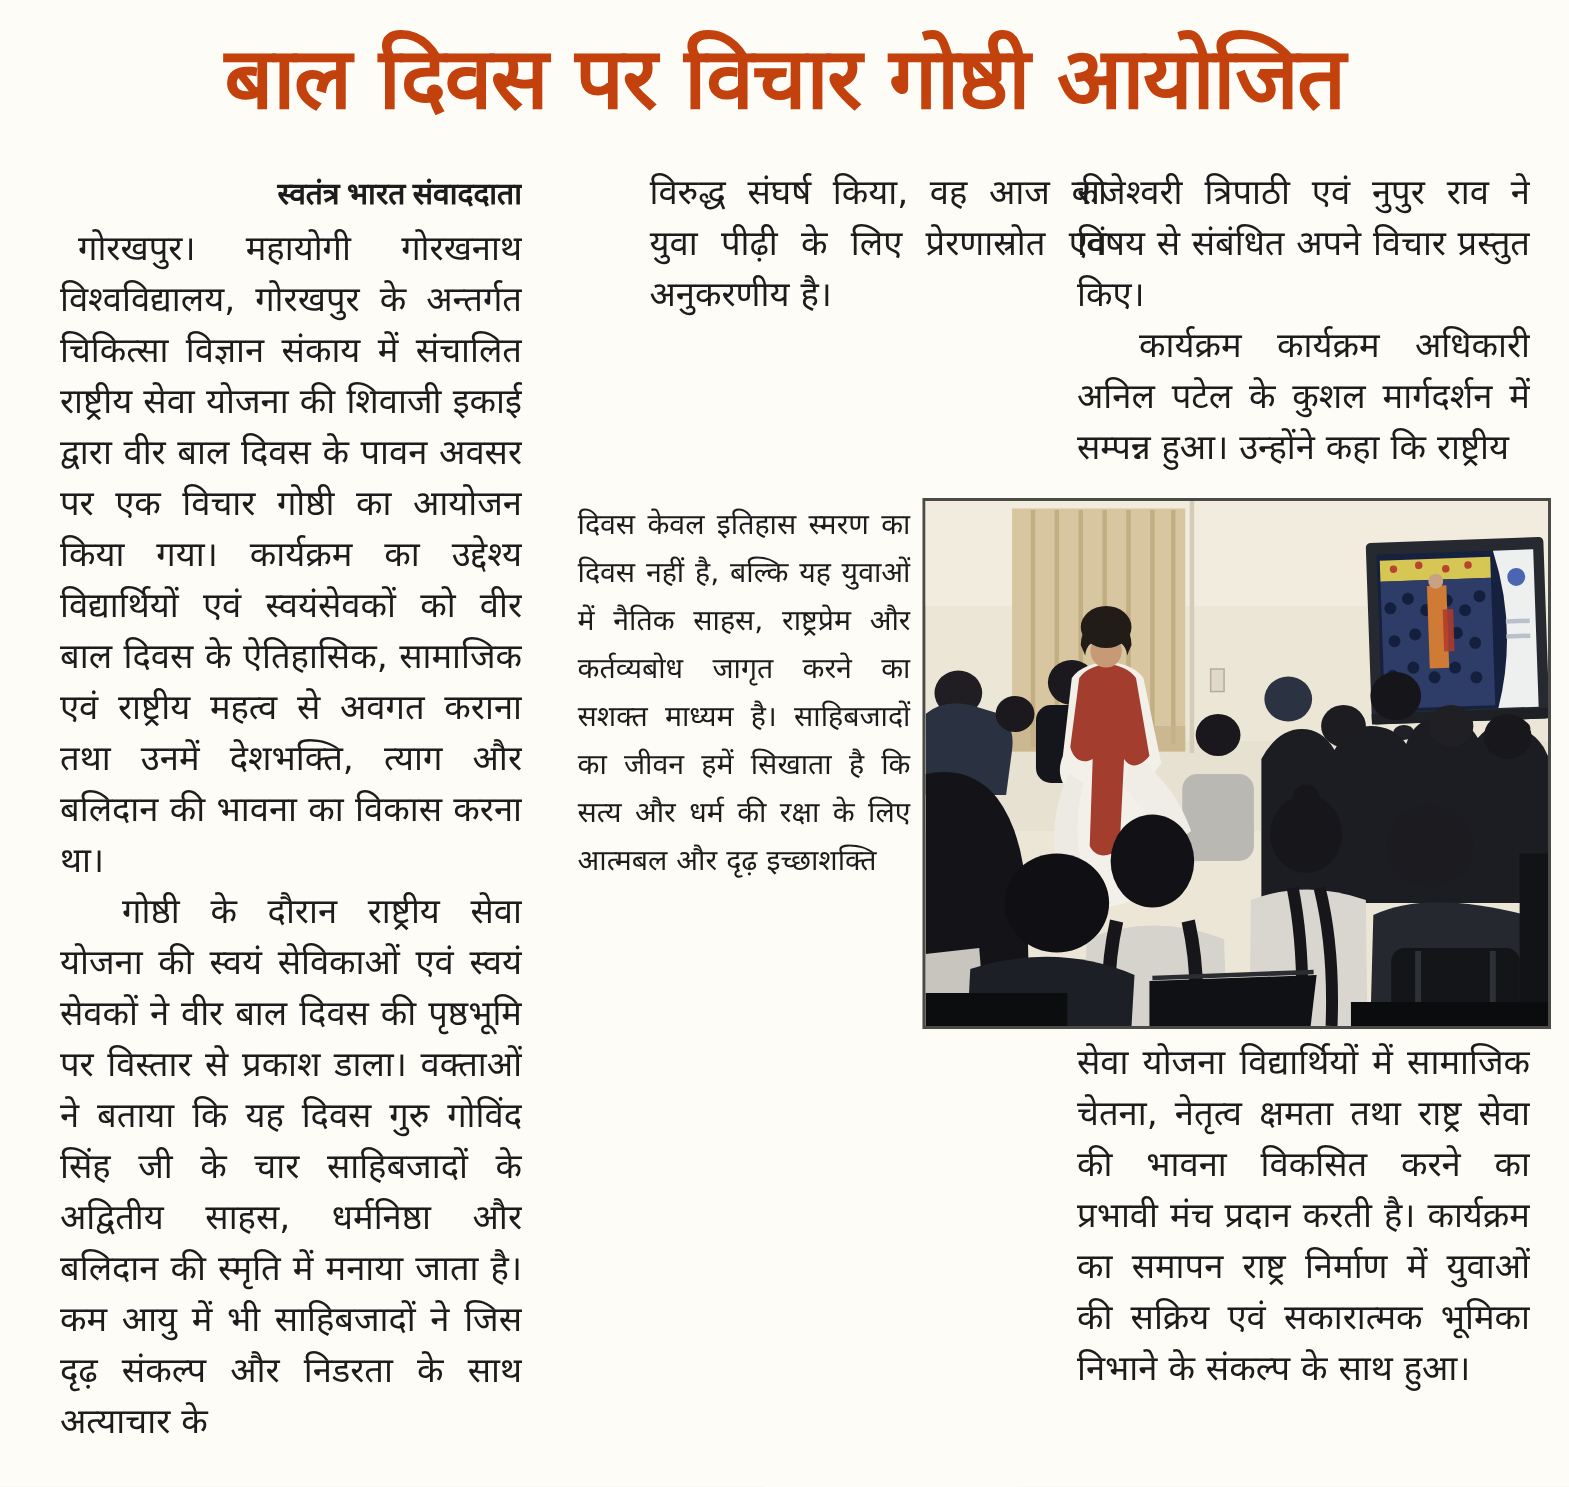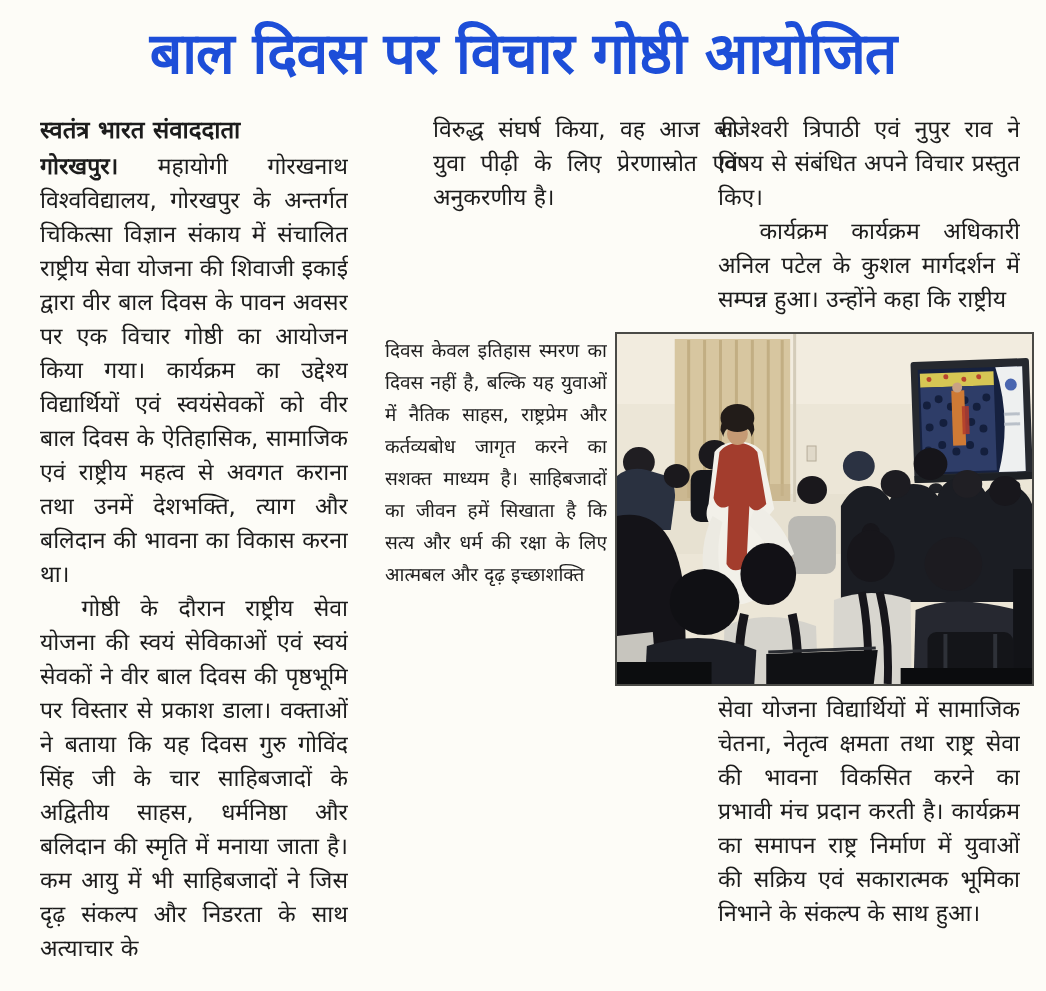--- a/index.html
+++ b/index.html
@@ -7,35 +7,36 @@
     width:1046px;height:991px;
     background:#e9e9e9;
     font-family:"DejaVu Sans", sans-serif;
   }
   .page{
     position:relative;width:1046px;height:991px;
     background:#fdfcf7;color:#1b1b1b;overflow:hidden;
   }
   .headline{
     position:absolute;left:18px;top:4px;width:1010px;height:102px;
-    font-size:57px;line-height:98px;font-weight:bold;color:#1d4ed8;
+    font-size:57px;line-height:98px;font-weight:bold;color:#c2410c;
     text-align:center;white-space:nowrap;letter-spacing:-1px;
   }
   .col{
     position:absolute;text-align:justify;
     font-size:23px;line-height:34px;color:#1c1c1c;
     overflow:hidden;
   }
   .byline{
-    text-align:left;font-weight:bold;font-size:24px;line-height:36px;
+    text-align:right;font-weight:bold;font-size:20px;line-height:36px;
     margin:0 0 1px 0;
+    font-family:Liberation Serif, serif;
   }
   p.para{margin:0;padding:0;}
   p.indent{text-indent:1.8em;}
-  .lead{font-weight:bold;}
+  .lead{font-weight:normal;margin-left:12px;}
   #col1{left:40px;top:112px;width:308px;height:878px;}
   #col2-top{left:385px;top:112px;width:305px;height:219px;margin-left:48px;}
   #col2-mid{left:385px;top:334px;width:222px;height:352px;font-size:19px;line-height:32px;}
   #col2-bottom{left:385px;top:692px;width:305px;height:296px;}
   #col3-top{left:718px;top:112px;width:302px;height:219px;}
   #col3-bottom{left:718px;top:692px;width:302px;height:296px;}
   .photo-frame{
     position:absolute;left:615px;top:332px;width:419px;height:354px;
     border:2px solid #4a4a46;box-sizing:border-box;background:#ece6d7;
   }

